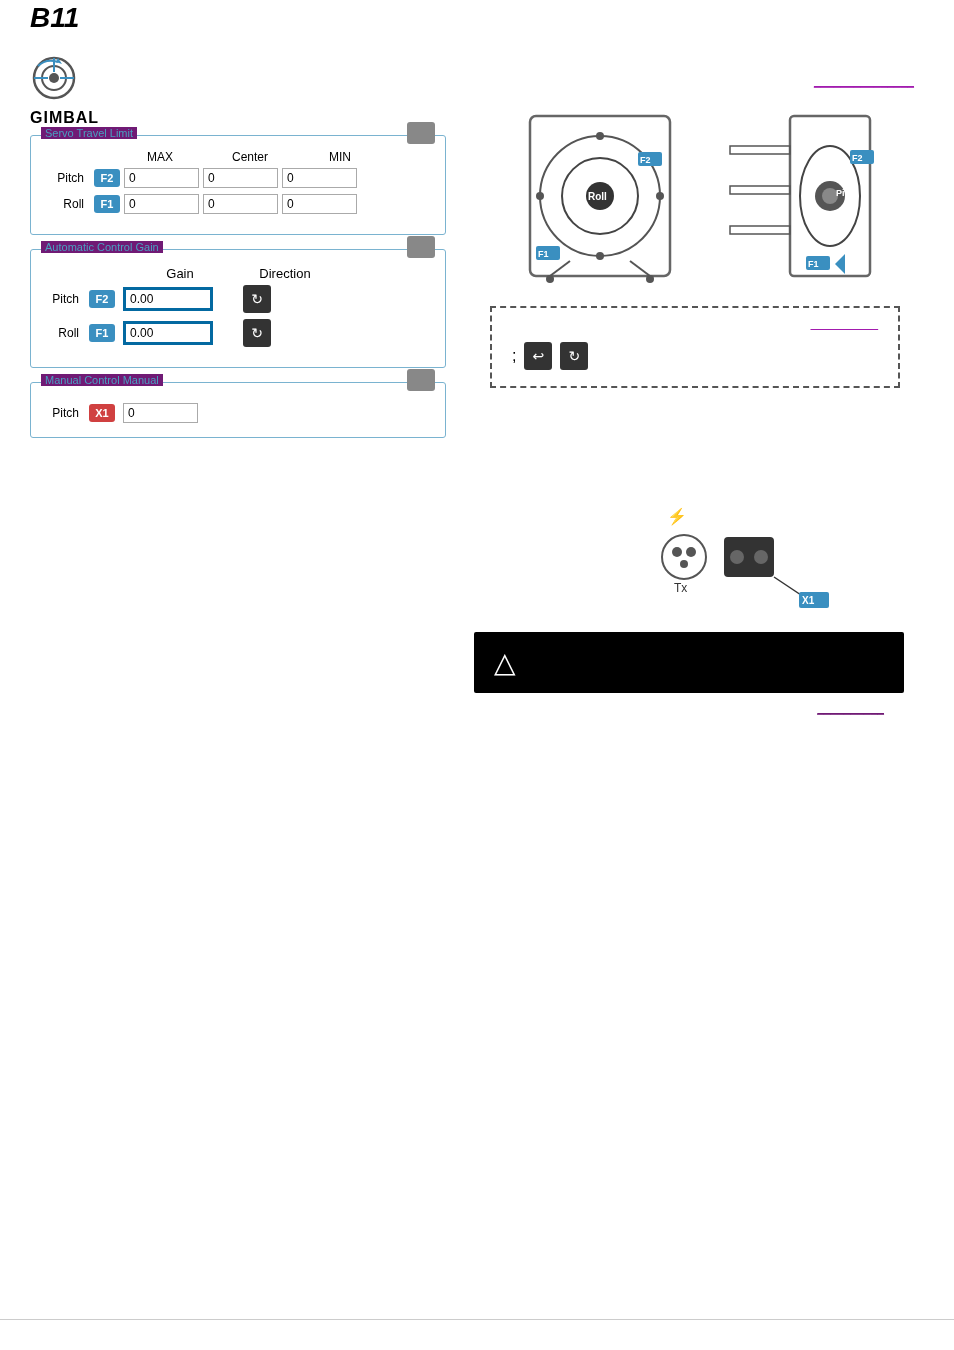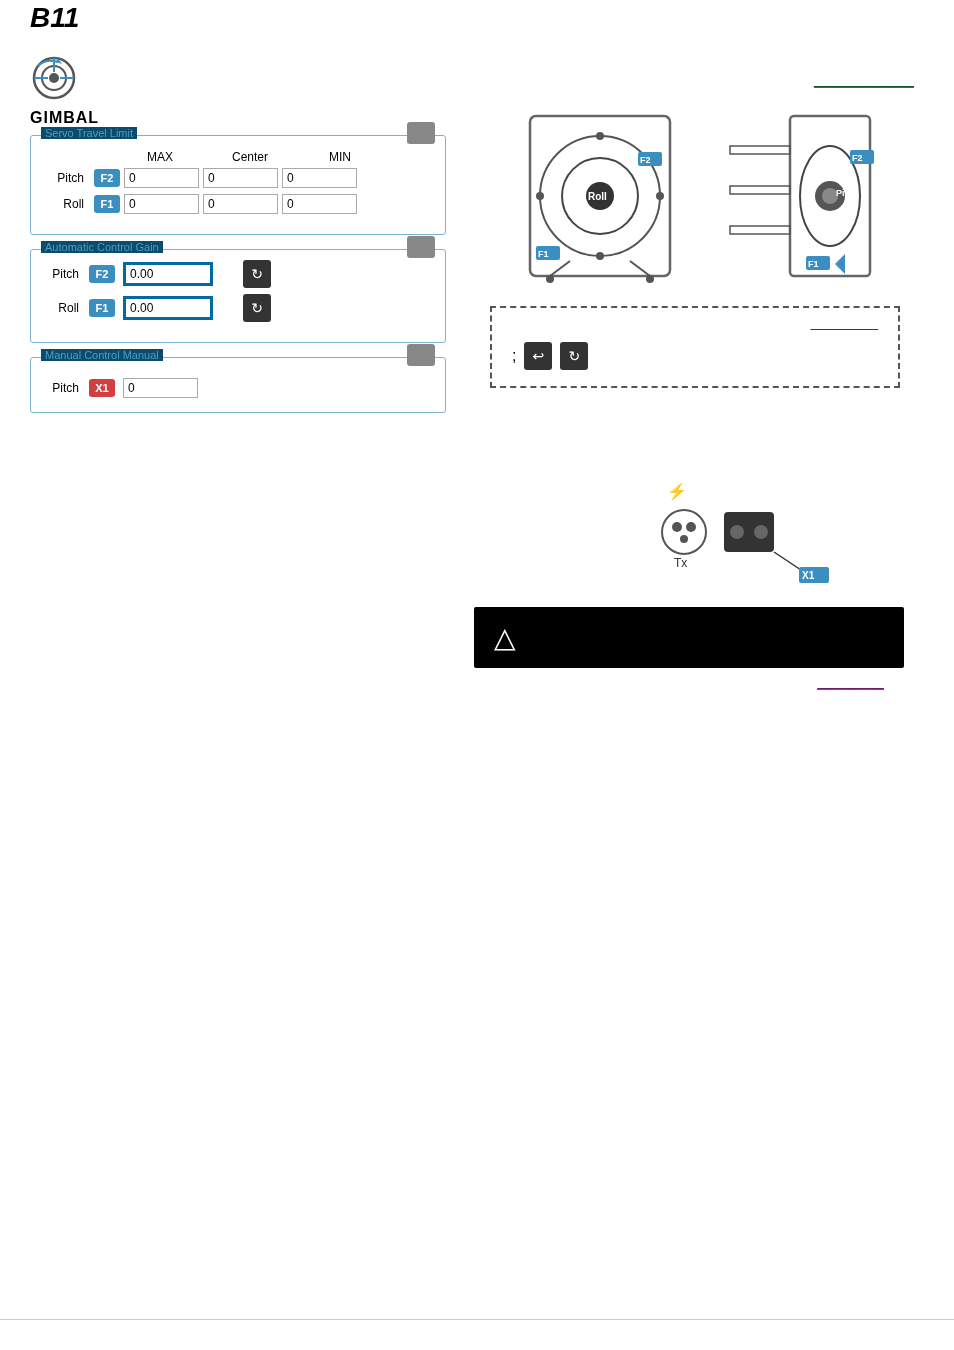--- a/index.html
+++ b/index.html
@@ -58,21 +58,21 @@
       border-radius: 3px;
       margin-bottom: 14px;
       padding: 10px 14px 14px 14px;
       position: relative;
     }
 
     .section-title {
       position: absolute;
       top: -9px;
       left: 10px;
-      background: #0c4a6e;
+      background: #701a75;
       padding: 0 4px;
       font-size: 11px;
       color: #4a9fc0;
       white-space: nowrap;
     }
 
     .section-btn {
       position: absolute;
       top: -14px;
       right: 10px;
@@ -204,21 +204,21 @@
       border: 2px dashed #555;
       padding: 10px;
       margin-top: 10px;
       position: relative;
       width: 410px;
     }
 
     
     .right-top-link {
       text-decoration: underline;
-      color: #14532d;
+      color: #a21caf;
       font-size: 12px;
       margin-bottom: 8px;
       align-self: flex-end;
       margin-right: 10px;
     }
 
     
     .dotted-control {
       display: flex;
       align-items: center;
@@ -357,20 +357,24 @@
           <input class="stl-input" type="text" value="0" style="margin-left: 4px;">
           <input class="stl-input" type="text" value="0" style="margin-left: 4px;">
         </div>
       </div>
     </div>
 
     <div class="section-box">
       <span class="section-title">Automatic Control Gain</span>
       <button class="section-btn"></button>
 
+      <div class="acg-header">
+        <span style="width:110px; text-align:center;">Gain</span>
+        <span style="width:80px; text-align:center; margin-left:10px;">Direction</span>
+      </div>
 
       <div class="acg-row">
         <span class="acg-label">Pitch</span>
         <span class="badge badge-f2">F2</span>
         <input class="acg-input" type="text" value="0.00" style="">
         <button class="direction-btn">↻</button>
       </div>
 
       <div class="acg-row">
         <span class="acg-label">Roll</span>

